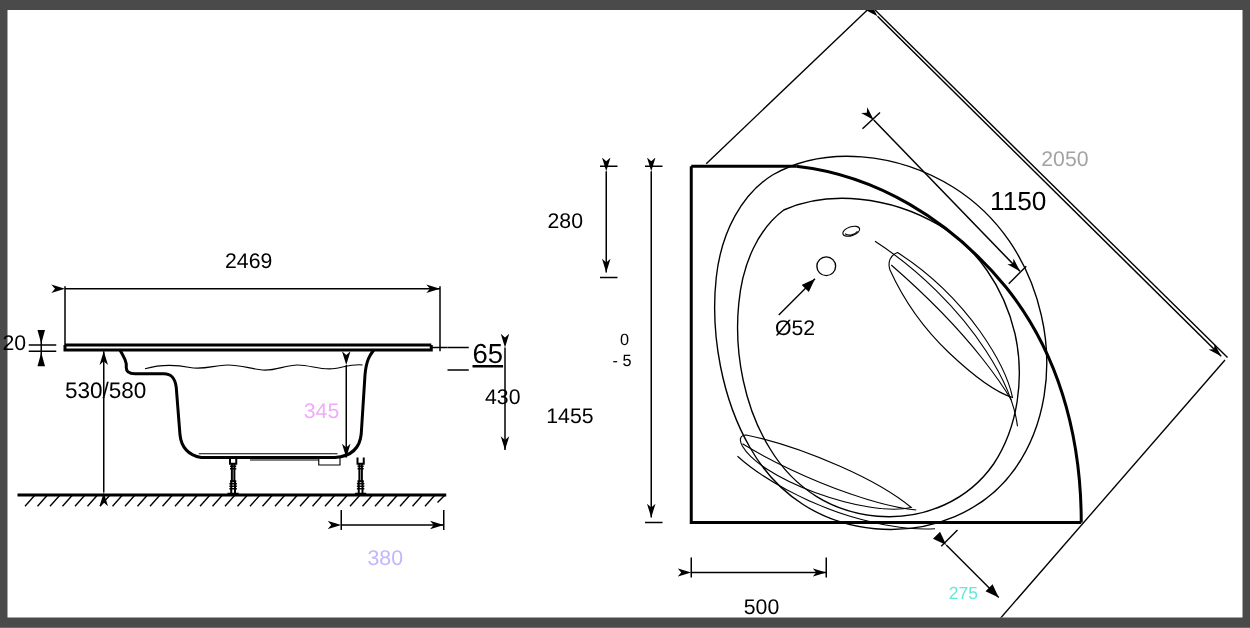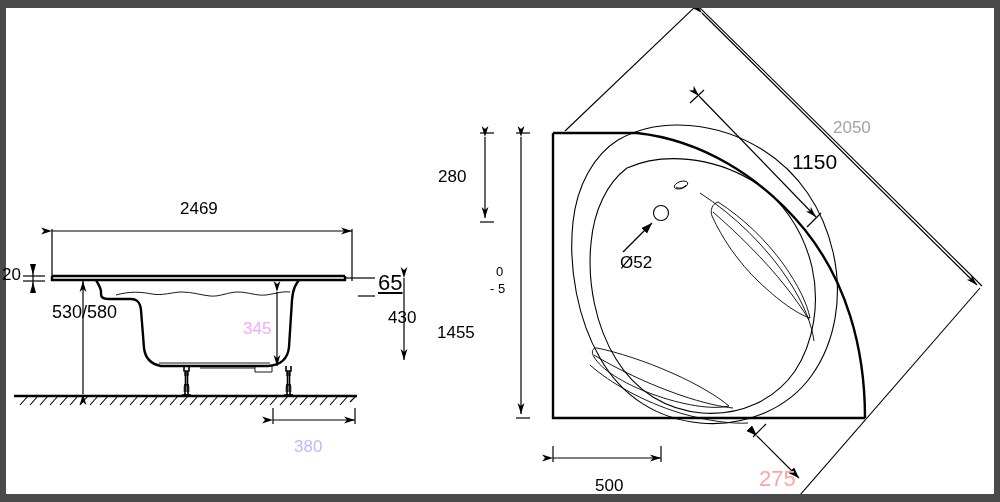--- a/index.html
+++ b/index.html
@@ -357,16 +357,16 @@
   <div style="position:absolute; left:496px; top:264px; font-size:13px; color:#000;">0</div>
 
   <div style="position:absolute; left:490px; top:281px; font-size:13px; color:#000;">- 5</div>
 
   <div style="position:absolute; left:833px; top:118px; font-size:17px; color:#a3a3a3;">2050</div>
 
   <div style="position:absolute; left:792px; top:150px; font-size:21px; color:#000;">1150</div>
 
   <div style="position:absolute; left:595px; top:476px; font-size:17px; color:#000;">500</div>
 
-  <div style="position:absolute; left:759px; top:466px; font-size:22px; color:#fca5a5;">275</div>
+  <div style="position:absolute; left:759px; top:466px; font-size:14px; color:#5eead4;">275</div>
 
   <div style="position:absolute; left:620px; top:253px; font-size:17px; color:#000;">Ø52</div>
 </div>
 
 </body></html>

